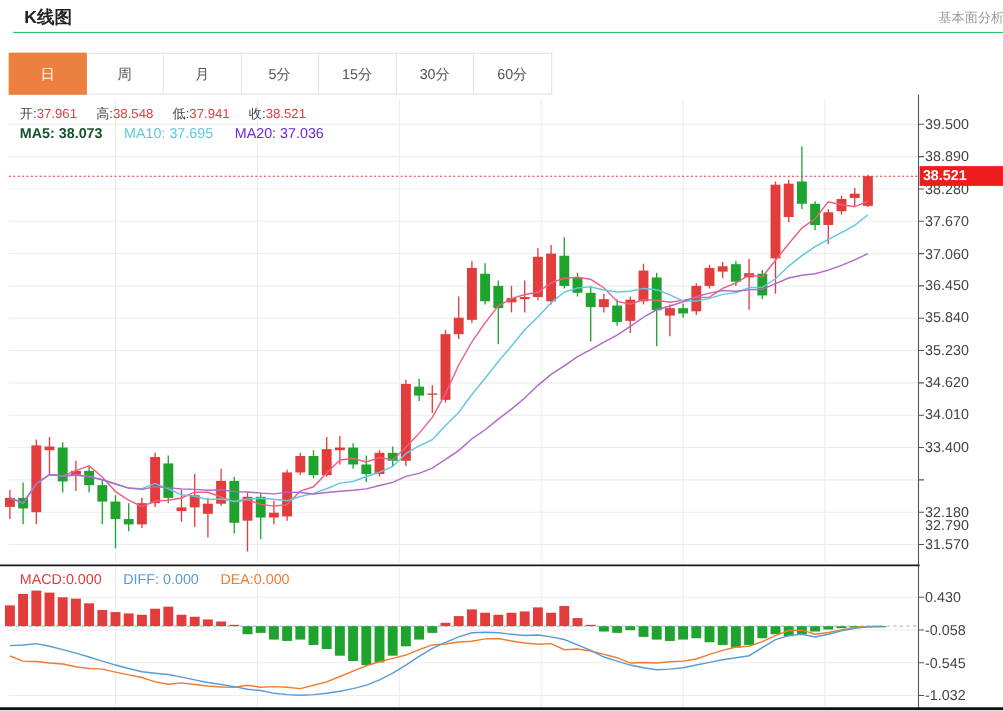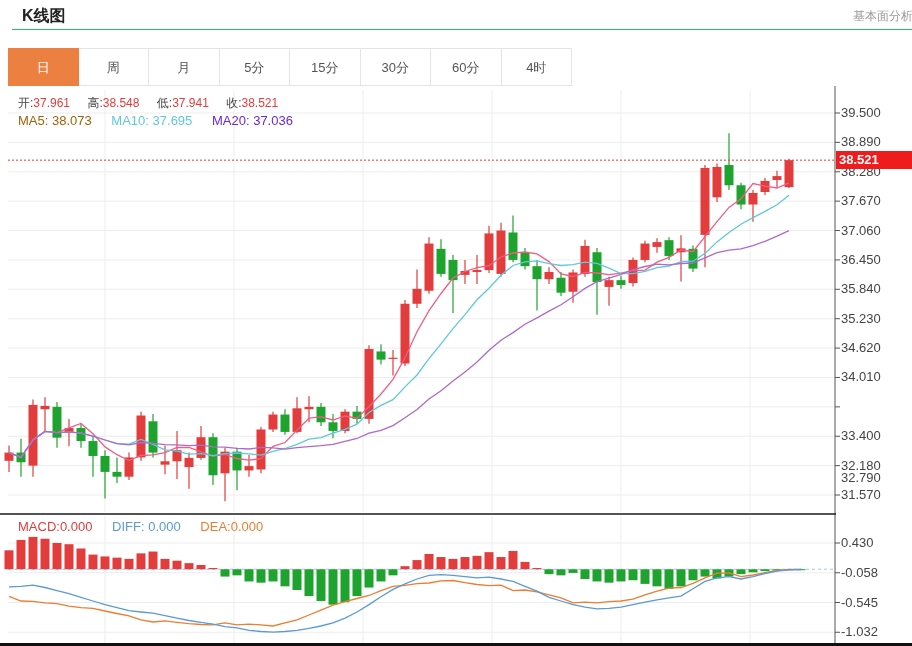--- a/index.html
+++ b/index.html
@@ -302,32 +302,31 @@
   </div>
 
   <div class="tabs">
     <div class="tab selected" style="background: rgb(236, 128, 64); border-color: rgb(236, 128, 64);">日</div>
     <div class="tab">周</div>
     <div class="tab">月</div>
     <div class="tab">5分</div>
     <div class="tab">15分</div>
     <div class="tab">30分</div>
     <div class="tab">60分</div>
-    <div class="tab">4时</div>
   </div>
 
   <div class="info-ohlc">
     <span>开:</span><span class="val">37.961</span>
     <span>高:</span><span class="val">38.548</span>
     <span>低:</span><span class="val">37.941</span>
     <span>收:</span><span class="val">38.521</span>
   </div>
 
   <div class="info-ma">
-    <span class="pair" id="ma5-pair" style="color: #a16207;"><span>MA5:</span> <span>38.073</span></span>
+    <span class="pair" id="ma5-pair" style="color: #14532d; font-weight: bold;"><span>MA5:</span> <span>38.073</span></span>
     <span class="pair" id="ma10-pair" style="color: rgb(95, 200, 220);"><span>MA10:</span> <span>37.695</span></span>
     <span class="pair" id="ma20-pair" style="color: #6d28d9;"><span>MA20:</span> <span>37.036</span></span>
   </div>
 
   <div class="macd-row">
     <span class="pair" id="macd-pair" style="color: rgb(226, 60, 60);"><span>MACD:</span><span>0.000</span></span>
     <span class="pair" id="diff-pair" style="color: rgb(91, 155, 213);"><span>DIFF:</span> <span>0.000</span></span>
     <span class="pair" id="dea-pair" style="color: rgb(237, 125, 49);"><span>DEA:</span><span>0.000</span></span>
   </div>
 
@@ -335,21 +334,21 @@
       <div class="axis-label" style="top: 105px;">39.500</div>
       <div class="axis-label" style="top: 134.385px;">38.890</div>
       <div class="axis-label" style="top: 163.77px;">38.280</div>
       <div class="axis-label" style="top: 193.155px;">37.670</div>
       <div class="axis-label" style="top: 222.54px;">37.060</div>
       <div class="axis-label" style="top: 251.925px;">36.450</div>
       <div class="axis-label" style="top: 281.31px;">35.840</div>
       <div class="axis-label" style="top: 310.695px;">35.230</div>
       <div class="axis-label" style="top: 340.08px;">34.620</div>
       <div class="axis-label" style="top: 369.465px;">34.010</div>
-      <div class="axis-label" style="top: 398.85px; margin-top: 29px;">33.400</div>
+      <div class="axis-label" style="top: 398.85px;">33.400</div>
       <div class="axis-label" style="top: 428.235px; margin-top: 42px;">32.790</div>
       <div class="axis-label" style="top: 457.62px;">32.180</div>
       <div class="axis-label" style="top: 487.005px;">31.570</div>
       <div class="axis-label" style="top: 535px;">0.430</div>
       <div class="axis-label" style="top: 564.75px;">-0.058</div>
       <div class="axis-label" style="top: 594.5px;">-0.545</div>
       <div class="axis-label" style="top: 624.25px;">-1.032</div>
     </div>
 
   <div class="badge" style="top: 151.161px; background: rgb(238, 28, 28);">38.521</div>

